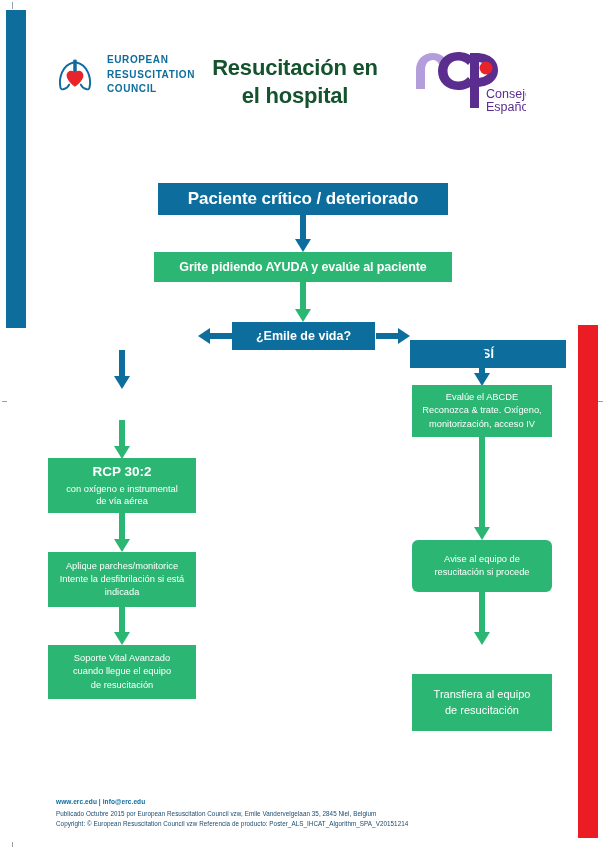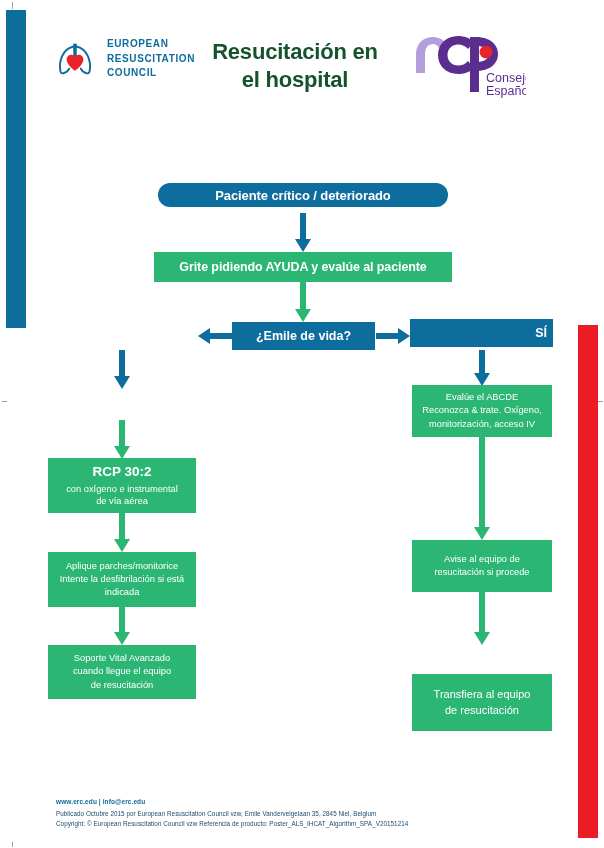--- a/index.html
+++ b/index.html
@@ -35,21 +35,21 @@
     top: 325px;
     width: 20px;
     height: 513px;
     background: #ec1c24;
   }
 
   
   #header {
     position: absolute;
     left: 0;
-    top: 0;
+    top: 16px;
     width: 604px;
     height: 130px;
   }
   #erc-logo {
     position: absolute;
     left: 52px;
     top: 36px;
     display: flex;
     align-items: center;
     gap: 9px;
@@ -100,38 +100,38 @@
   }
   .box-blue { background: #0d6d9c; }
   .box-green { background: #2bb673; }
 
   .box .lines { width: 100%; }
   .line { display: block; }
   .l-bold { font-weight: bold; }
 
   
   #box-critico {
-    left: 158px; top: 183px; width: 290px; height: 24px;
-    font-size: 13px; font-weight: bold; letter-spacing: -0.1px; border-radius: 12px;
+    left: 158px; top: 183px; width: 290px; height: 32px;
+    font-size: 17px; font-weight: bold; letter-spacing: -0.1px;
   }
   #box-ayuda {
     left: 154px; top: 252px; width: 298px; height: 30px;
     font-size: 12.5px; font-weight: bold; letter-spacing: -0.1px;
   }
   #box-no {
     left: 48px; top: 322px; width: 148px; height: 28px;
     font-size: 12.5px; font-weight: bold;
   }
   #box-signos {
     left: 232px; top: 322px; width: 143px; height: 28px;
     font-size: 12.5px; font-weight: bold;
   }
   #box-si {
-    left: 410px; top: 319px; width: 143px; height: 28px;
-    font-size: 12.5px; font-weight: bold; text-align: right;
+    left: 410px; top: 340px; width: 156px; height: 28px;
+    font-size: 12.5px; font-weight: bold;
   }
 
   
   #box-llame {
     left: 48px; top: 388px; width: 148px; height: 32px;
     font-size: 9.3px; line-height: 1.3;
   }
   #box-rcp {
     left: 48px; top: 458px; width: 148px; height: 55px;
     font-size: 9.3px; line-height: 1.35;
@@ -146,21 +146,21 @@
     font-size: 9.3px; line-height: 1.42;
   }
 
   
   #box-abcde {
     left: 412px; top: 385px; width: 140px; height: 52px;
     font-size: 9.3px; line-height: 1.42;
   }
   #box-avise {
     left: 412px; top: 540px; width: 140px; height: 52px;
-    font-size: 9.3px; line-height: 1.42;
+    font-size: 9.3px; line-height: 1.42; border-radius: 6px;
   }
   #box-transfiera {
     left: 412px; top: 674px; width: 140px; height: 57px;
     font-size: 11px; line-height: 1.42;
   }
 
   
   .arrow {
     position: absolute;
   }

